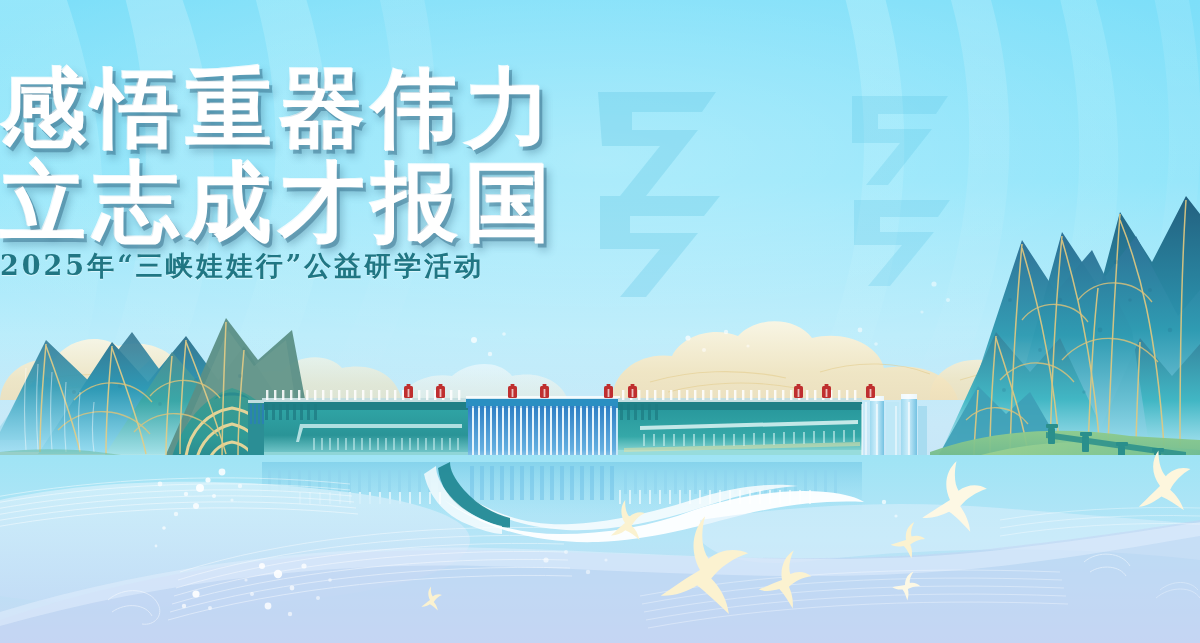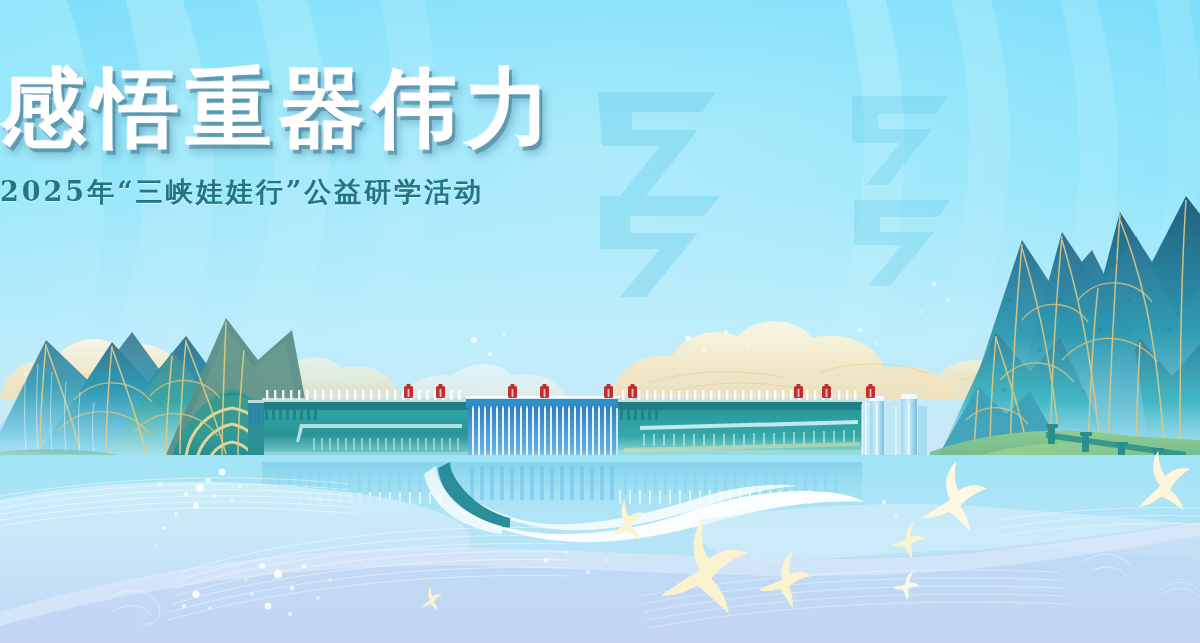--- a/index.html
+++ b/index.html
@@ -28,21 +28,20 @@
     line-height:92px;
     letter-spacing:7px;
     text-shadow:
        3px 4px 0 rgba(40,95,125,.42),
        5px 7px 9px rgba(30,80,110,.33),
       -1px -1px 0 rgba(255,255,255,.85);
     white-space:nowrap;
   }
   #title-line-2{margin-top:2px;}
   .subtitle{
-    margin-top:20px;
     font-family:"DejaVu Serif","Liberation Serif",serif;
     font-weight:bold;
     font-size:27px;
     letter-spacing:3px;
     color:#207683;
     text-shadow:0 1px 1px rgba(255,255,255,.55);
     white-space:nowrap;
   }
 </style>
 </head>
@@ -893,16 +892,17 @@
                    C15,-11 23,-11 30,-7 C21,-5 13,0 8,6
                    C12,12 14,19 14,28 C9,21 4,14 -2,10
                    C-9,13 -16,14 -23,12 C-15,8 -7,3 0,0 Z"></path>
         </g>
       </g>
     </svg>
   </div>
 
   <div id="text-block">
     <div class="title-line" id="title-line-1">感悟重器伟力</div>
+    <div class="title-line" id="title-line-2">立志成才报国</div>
     <div class="subtitle">2025年“三峡娃娃行”公益研学活动</div>
   </div>
 
 </div>
 
 </body></html>

